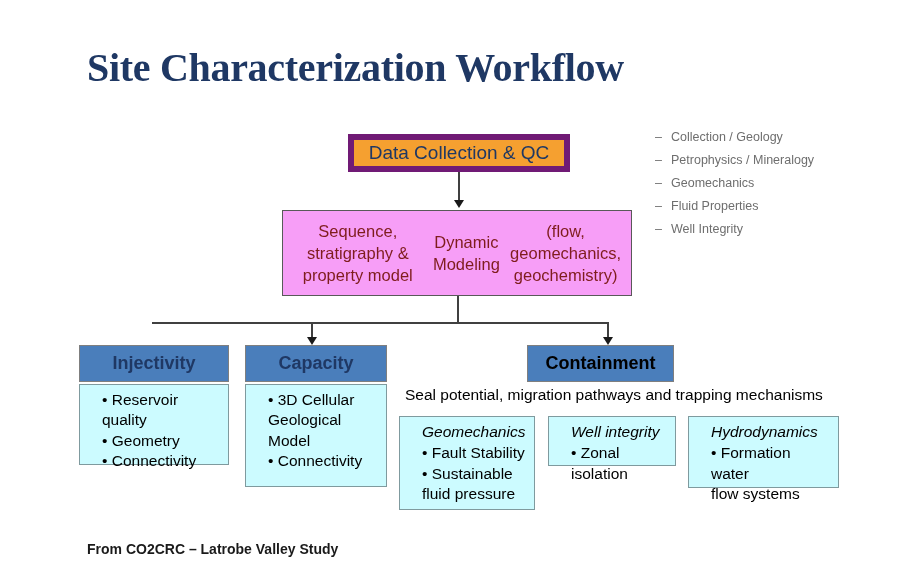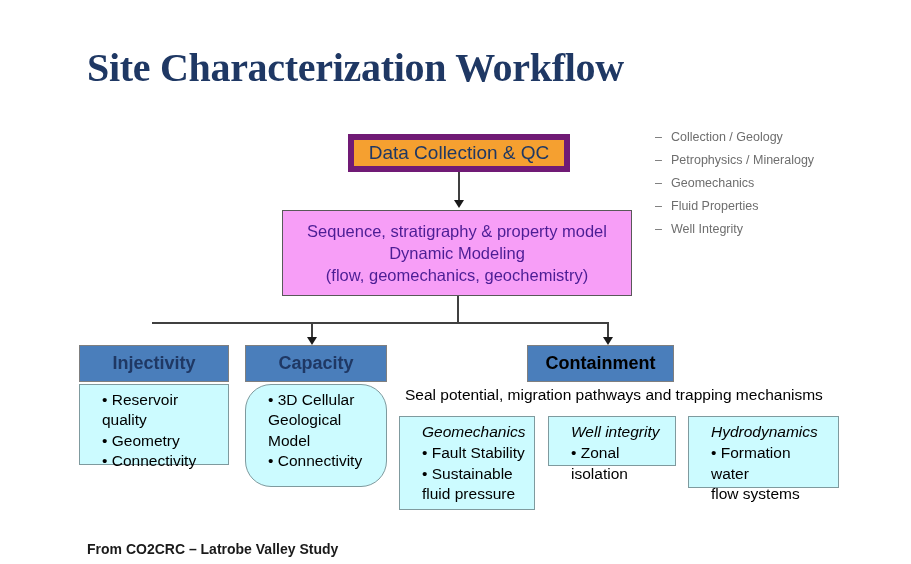--- a/index.html
+++ b/index.html
@@ -42,25 +42,25 @@
     color: #1F3864;
     font-size: 19px;
     display: flex;
     align-items: center;
     justify-content: center;
     text-align: center;
   }
   .pink-box {
     background: #F79EF7;
     border: 1px solid #595959;
-    color: #4c1d95;
+    color: #7f1d1d;
     font-size: 16.5px;
     line-height: 1.35;
     display: flex;
-    flex-direction: column;
+    flex-direction: row;
     align-items: center;
     justify-content: center;
     text-align: center;
   }
   .blue-header {
     background: #4A7EBB;
     border: 1px solid #7F7F7F;
     font-weight: bold;
     font-size: 18px;
     display: flex;
@@ -190,21 +190,21 @@
   </div>
 
   <div class="box blue-header navy" style="left:72px; top:345px; width:150px; height:37px;">Injectivity</div>
   <div class="box cyan-box" style="left:72px; top:384px; width:150px; height:81px;">
     <div class="item">• Reservoir quality</div>
     <div class="item">• Geometry</div>
     <div class="item">• Connectivity</div>
   </div>
 
   <div class="box blue-header navy" style="left:238px; top:345px; width:142px; height:37px;">Capacity</div>
-  <div class="box cyan-box" style="left:238px; top:384px; width:142px; height:103px;border-radius:26px;">
+  <div class="box cyan-box" style="left:238px; top:384px; width:142px; height:103px;">
     <div class="item">• 3D Cellular
 Geological Model</div>
     <div class="item">• Connectivity</div>
   </div>
 
   <div class="box blue-header black" style="left:520px; top:345px; width:147px; height:37px;">Containment</div>
 
   <div id="seal-caption">Seal potential, migration pathways and trapping mechanisms</div>
 
   <div class="box cyan-box" style="left:392px; top:416px; width:136px; height:94px;">

